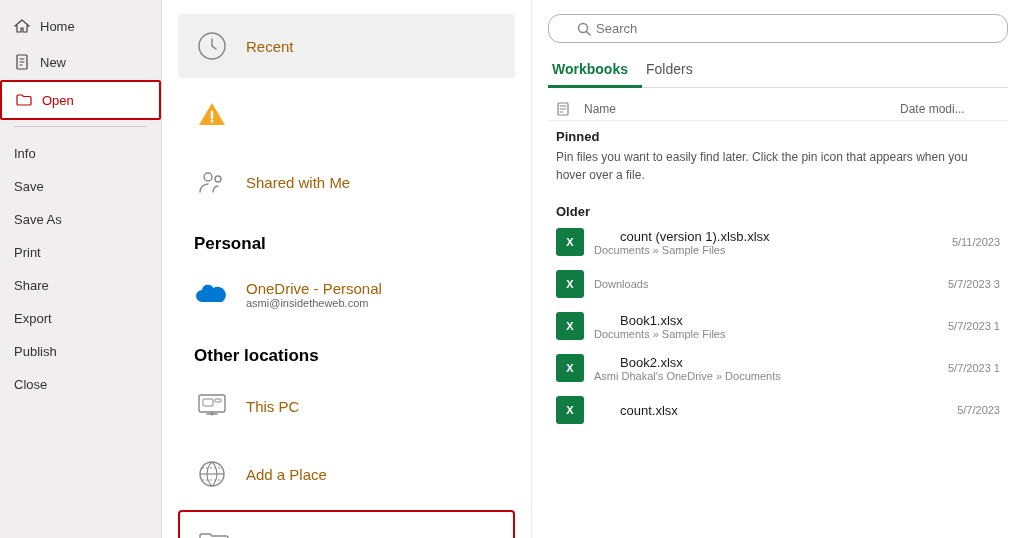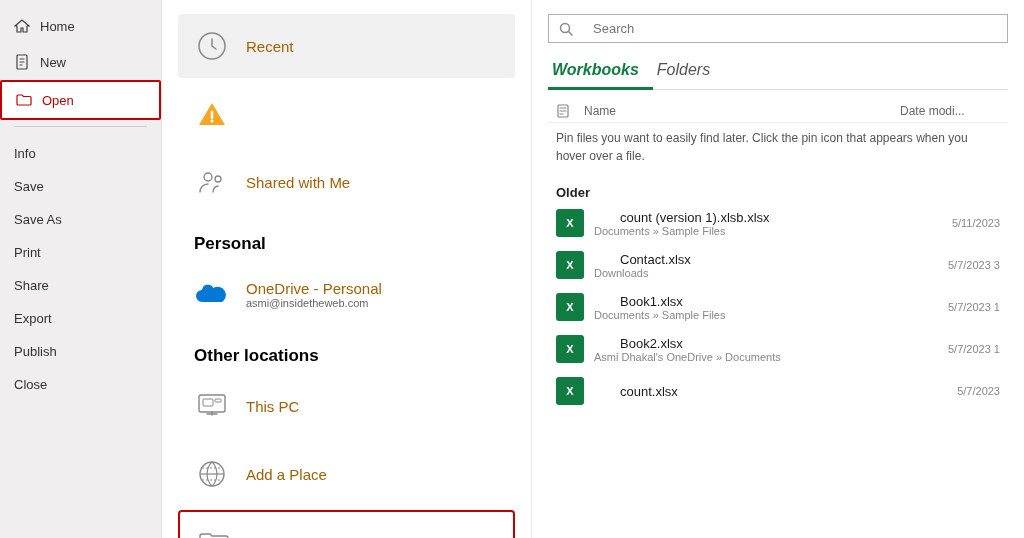--- a/index.html
+++ b/index.html
@@ -126,48 +126,47 @@
       display: flex;
       flex-direction: column;
       padding: 14px 16px;
       overflow: hidden;
     }
 
     .search-bar {
       display: flex;
       align-items: center;
       border: 1.5px solid #b0b0b0;
-      border-radius: 0;
-      padding: 6px 10px;
+      border-radius: 12px;
+      padding: 6px 28px;
       margin-bottom: 12px;
-      gap: 20px;
+      gap: 5px;
     }
     .search-bar input {
       border: none;
       outline: none;
       font-size: 13px;
       flex: 1;
       color: #888;
       background: transparent;
     }
 
     .tabs {
       display: flex;
       gap: 0;
       margin-bottom: 10px;
       border-bottom: 1px solid #ddd;
     }
     .tab {
       padding: 6px 14px 8px 4px;
-      font-size: 16px;
+      font-size: 14px;
       cursor: pointer;
       color: #555;
       border-bottom: 3px solid transparent;
       margin-bottom: -1px;
-      font-style: italic;
     }
     .tab.active {
       color: #107c41;
       border-bottom: 3px solid #107c41;
       font-weight: 600;
     }
 
     .file-list-header {
       display: flex;
       align-items: center;
@@ -413,38 +412,38 @@
       <svg width="14" height="14" viewBox="0 0 14 14" fill="none">
         <rect x="2" y="1" width="10" height="12" rx="1" stroke="#888" stroke-width="1.2" fill="none"></rect>
         <path d="M4 4h6M4 7h6M4 10h3" stroke="#888" stroke-width="1" stroke-linecap="round"></path>
       </svg>
     </div>
     <div class="col-name">Name</div>
     <div class="col-date">Date modi...</div>
   </div>
 
   <div class="pinned-section">
+    <div class="section-title">Pinned</div>
     <div class="pinned-text">Pin files you want to easily find later. Click the pin icon that appears when you hover over a file.</div>
   </div>
 
   <div class="section-title">Older</div>
 
   <div id="file-list" style="overflow-y:auto; flex:1;">
   <div class="file-item">
       <div class="file-icon">X</div>
       <div class="file-info">
         <div class="file-name">count (version 1).xlsb.xlsx</div>
         <div class="file-path">Documents » Sample Files</div>
       </div>
       <div class="file-date">5/11/2023</div>
     </div>
       <div class="file-item">
       <div class="file-icon">X</div>
       <div class="file-info">
-        <div class="file-name">Contact.xlsx</div>
         <div class="file-path">Downloads</div>
       </div>
       <div class="file-date">5/7/2023 3</div>
     </div>
       <div class="file-item">
       <div class="file-icon">X</div>
       <div class="file-info">
         <div class="file-name">Book1.xlsx</div>
         <div class="file-path">Documents » Sample Files</div>
       </div>

